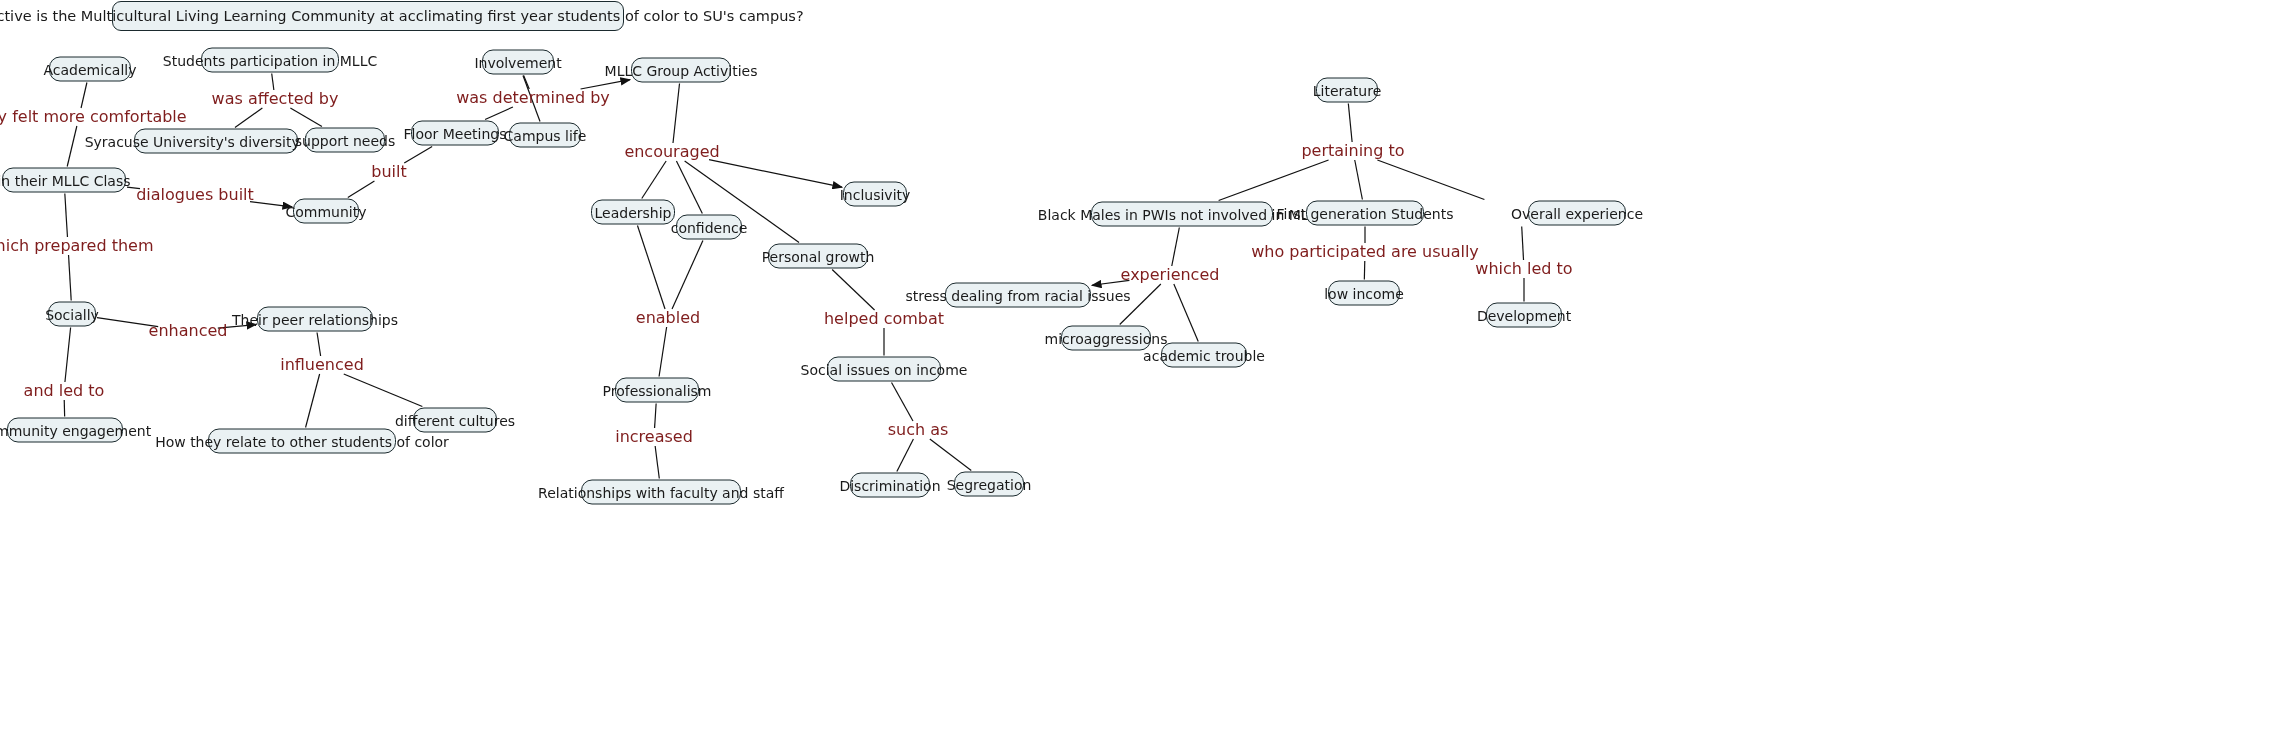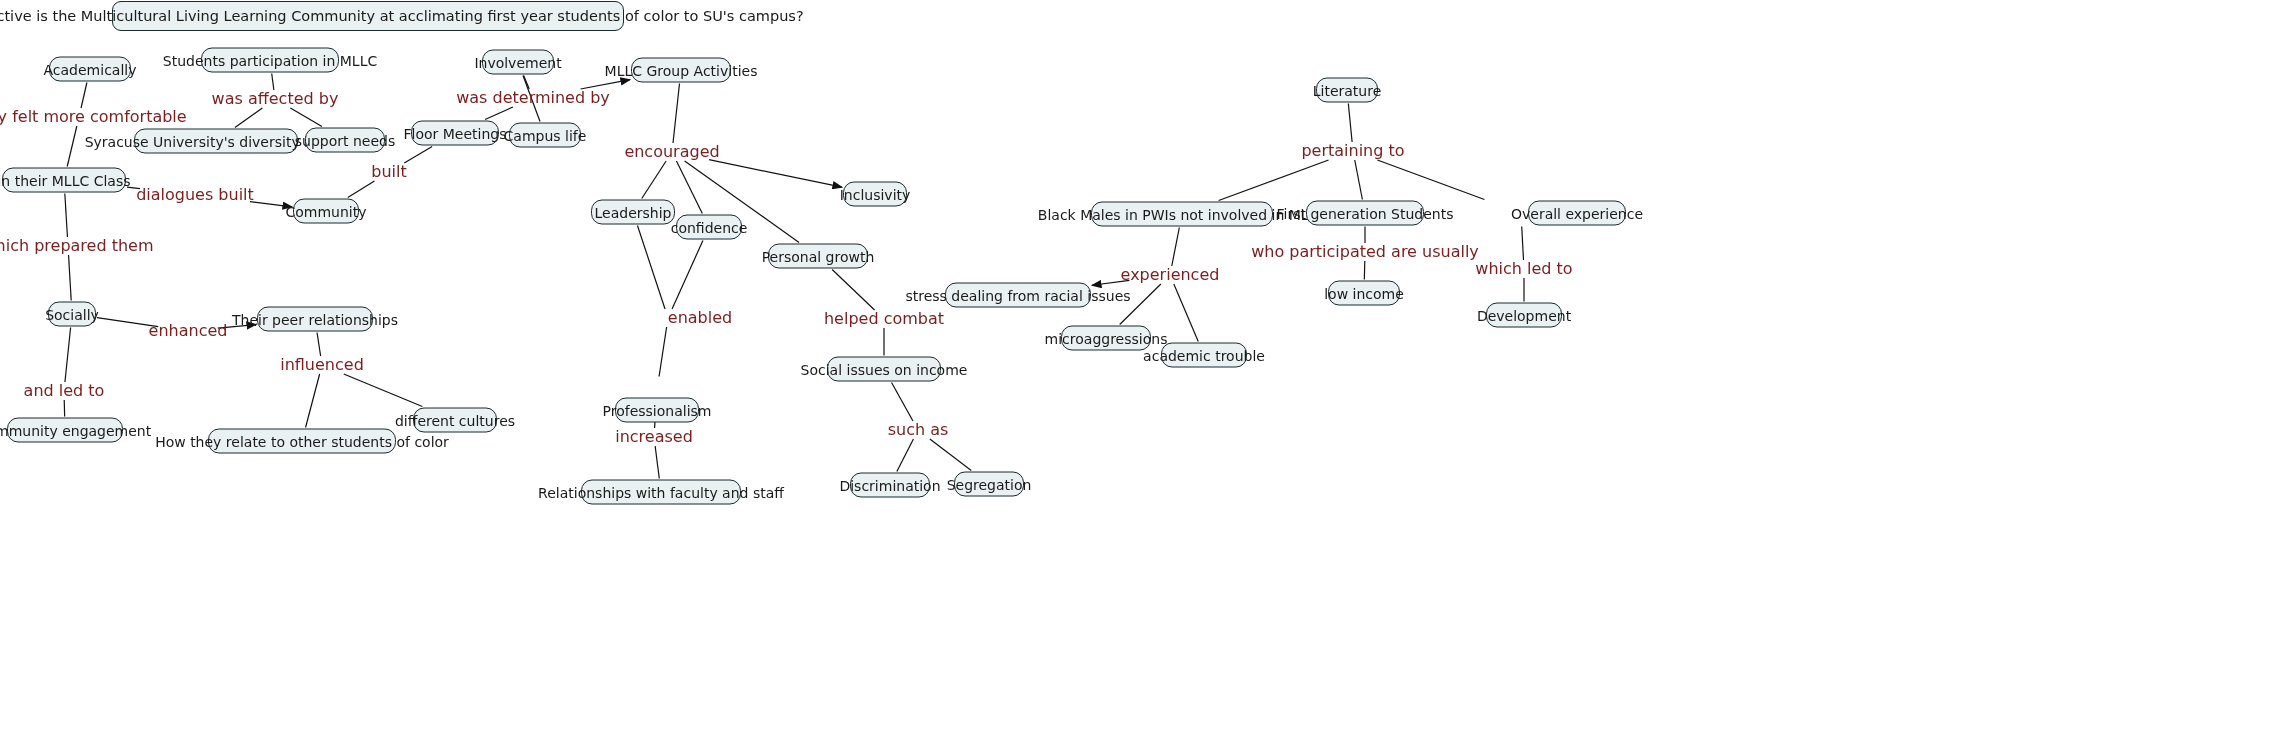--- a/index.html
+++ b/index.html
@@ -142,41 +142,41 @@
       <div class="node" style="left: 709px; top: 227px; width: 66px;">confidence</div>
       <div class="node" style="left: 818px; top: 256px; width: 100px;">Personal growth</div>
       <div class="node" style="left: 1018px; top: 295px; width: 146px;">stress dealing from racial issues</div>
       <div class="node" style="left: 1364px; top: 293px; width: 72px;">low income</div>
       <div class="node" style="left: 72px; top: 314px; width: 48px;">Socially</div>
       <div class="node" style="left: 1524px; top: 315px; width: 76px;">Development</div>
       <div class="node" style="left: 315px; top: 319px; width: 116px;">Their peer relationships</div>
       <div class="node" style="left: 1106px; top: 338px; width: 90px;">microaggressions</div>
       <div class="node" style="left: 1204px; top: 355px; width: 86px;">academic trouble</div>
       <div class="node" style="left: 884px; top: 369px; width: 114px;">Social issues on income</div>
-      <div class="node" style="left: 657px; top: 390px; width: 84px; margin-top: 20px;">Professionalism</div>
+      <div class="node" style="left: 657px; top: 390px; width: 84px;">Professionalism</div>
       <div class="node" style="left: 455px; top: 420px; width: 84px;">different cultures</div>
       <div class="node" style="left: 65px; top: 430px; width: 116px;">community engagement</div>
       <div class="node" style="left: 302px; top: 441px; width: 188px;">How they relate to other students of color</div>
       <div class="node" style="left: 989px; top: 484px; width: 70px;">Segregation</div>
       <div class="node" style="left: 890px; top: 485px; width: 80px;">Discrimination</div>
       <div class="node" style="left: 661px; top: 492px; width: 160px;">Relationships with faculty and staff</div>
     </div>
   <div id="labels-layer">
       <div class="link-label" style="left: 79px; top: 117px;">they felt more comfortable</div>
       <div class="link-label" style="left: 275px; top: 99px;">was affected by</div>
       <div class="link-label" style="left: 533px; top: 98px;">was determined by</div>
       <div class="link-label" style="left: 1353px; top: 151px;">pertaining to</div>
       <div class="link-label" style="left: 672px; top: 152px;">encouraged</div>
       <div class="link-label" style="left: 389px; top: 172px;">built</div>
       <div class="link-label" style="left: 195px; top: 195px;">dialogues built</div>
       <div class="link-label" style="left: 68px; top: 246px;">which prepared them</div>
       <div class="link-label" style="left: 1170px; top: 275px;">experienced</div>
       <div class="link-label" style="left: 1365px; top: 252px;">who participated are usually</div>
       <div class="link-label" style="left: 1524px; top: 269px;">which led to</div>
       <div class="link-label" style="left: 884px; top: 319px;">helped combat</div>
-      <div class="link-label" style="left: 700px; top: 318px; text-align: center;">enabled</div>
+      <div class="link-label" style="left: 668px; top: 318px; text-align: center;">enabled</div>
       <div class="link-label" style="left: 188px; top: 331px;">enhanced</div>
       <div class="link-label" style="left: 322px; top: 365px;">influenced</div>
       <div class="link-label" style="left: 64px; top: 391px;">and led to</div>
       <div class="link-label" style="left: 918px; top: 430px;">such as</div>
       <div class="link-label" style="left: 654px; top: 437px;">increased</div>
     </div>
 </div>
 
 </body></html>

